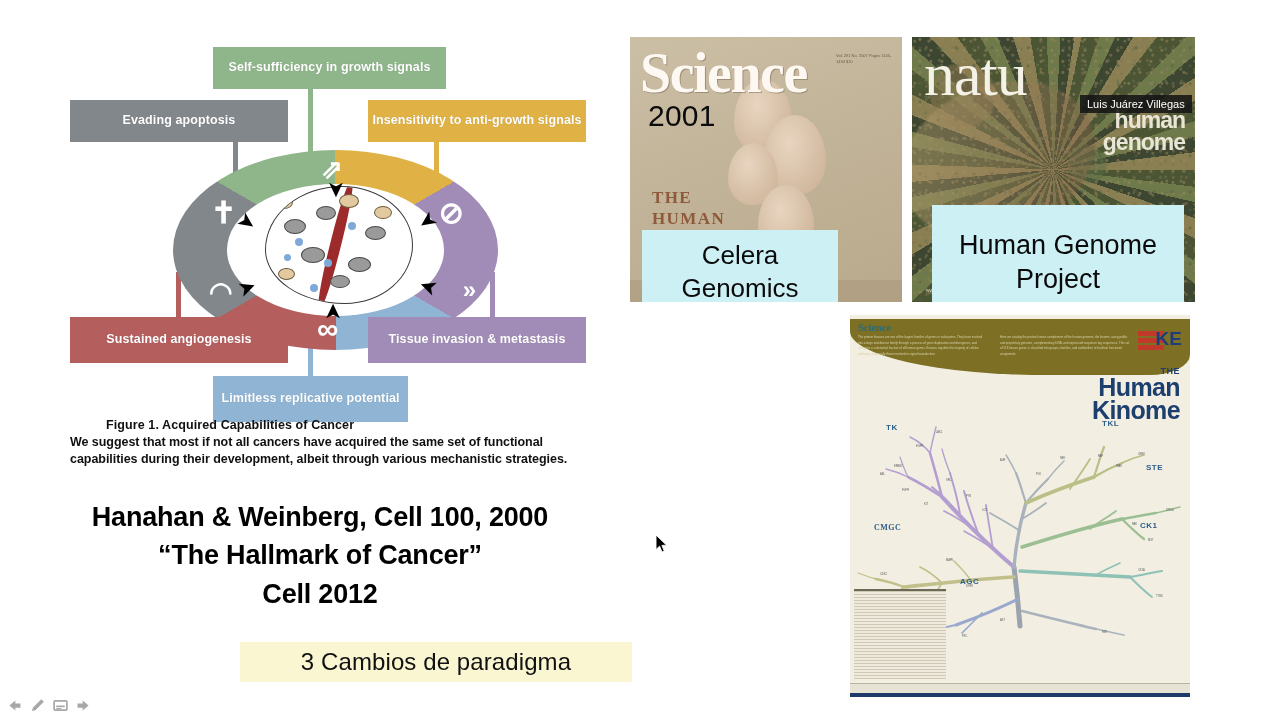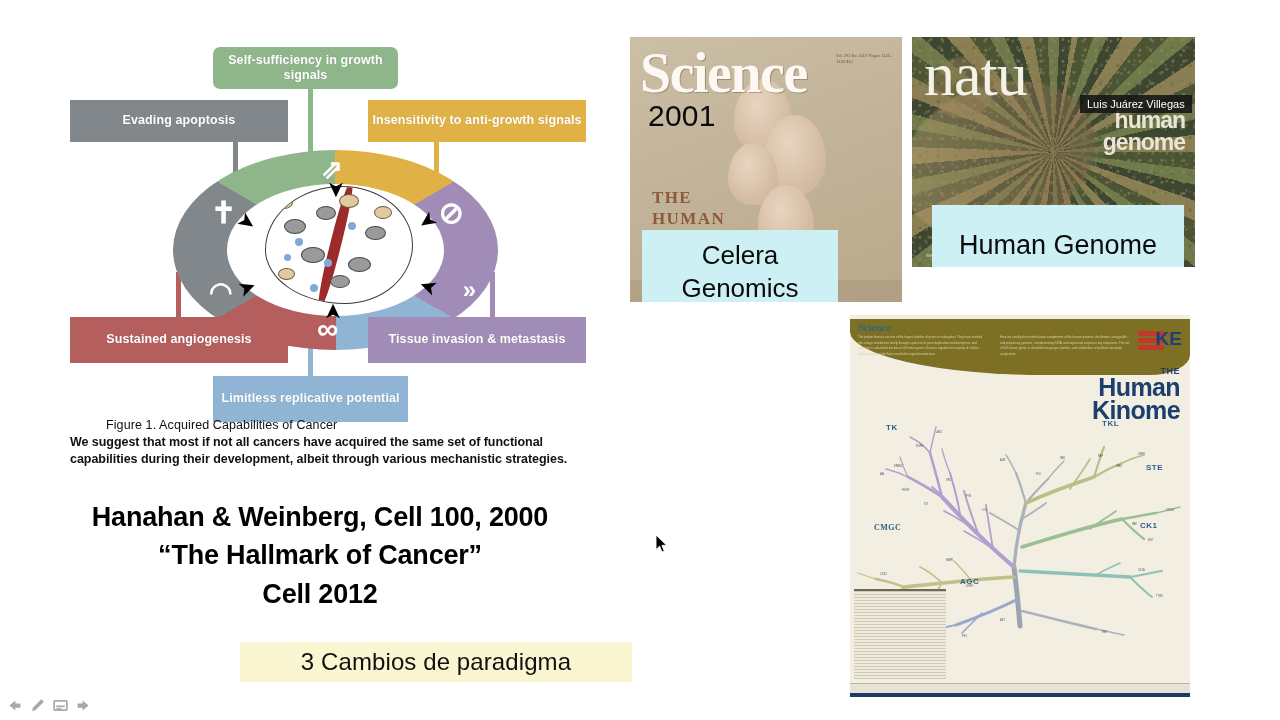--- a/index.html
+++ b/index.html
@@ -12,21 +12,21 @@
   #hallmarks { position:absolute; left:58px; top:32px; width:540px; height:395px; }
 
   .hbox {
     position:absolute; color:#fff; text-align:center;
     font-weight:bold; font-size:12.5px; line-height:1.22;
     letter-spacing:.1px;
     display:flex; align-items:center; justify-content:center;
     padding:3px 4px;
     text-shadow:0 0 1px rgba(0,0,0,.18);
   }
-  #box-self  { left:155px; top:15px;  width:185px; height:42px;  background:#8fb58b;border-radius:7px; }
+  #box-self  { left:155px; top:15px;  width:233px; height:42px;  background:#8fb58b; }
   #box-evade { left:12px;  top:68px;  width:218px; height:42px;  background:#82878c; }
   #box-insen { left:310px; top:68px;  width:218px; height:42px;  background:#e0b144; }
   #box-angio { left:12px;  top:285px; width:218px; height:46px;  background:#b55e5e; }
   #box-tissue{ left:310px; top:285px; width:218px; height:46px;  background:#a08cb6; }
   #box-limit { left:155px; top:344px; width:195px; height:46px;  background:#8fb4d4; }
 
   .hstem { position:absolute; }
   #stem-self   { left:250px; top:57px;  width:5px;  height:115px; background:#8fb58b; }
   #stem-evade  { left:175px; top:110px; width:5px;  height:62px;  background:#82878c; }
   #stem-insen  { left:376px; top:110px; width:5px;  height:62px;  background:#e0b144; }
@@ -90,21 +90,21 @@
   #ar-bl   { left:66px;  top:128px; transform:rotate(-20deg); }
   #ar-bot  { left:152px; top:152px; transform:rotate(-90deg); }
   #ar-tr   { right:62px; top:62px;  transform:rotate(145deg); }
   #ar-br   { right:62px; top:128px; transform:rotate(200deg); }
 
   
   #fig-caption {
     position:absolute; left:70px; top:418px; width:520px;
     font-family:"Liberation Sans", sans-serif; color:#111;
   }
-  #fig-caption .t1 { font-size:12.5px; font-weight:normal; letter-spacing:.1px; margin-bottom:2px;padding-left:36px; }
+  #fig-caption .t1 { font-size:12.5px; font-weight:bold; letter-spacing:.1px; margin-bottom:2px;padding-left:36px; }
   #fig-caption .t2 { font-size:12.5px; font-weight:bold; line-height:1.32; letter-spacing:-.05px; }
 
   
   #headline {
     position:absolute; left:20px; top:498px; width:600px;
     text-align:center; color:#000000;
     font-size:27px; font-weight:bold; line-height:1.42;
     letter-spacing:-.2px;
   }
   #para-box {
@@ -153,21 +153,21 @@
   #sci-footer-txt {
     position:absolute; left:26px; bottom:5px; font-size:5px; color:#5d5140;
   }
   #celera-box {
     position:absolute; left:12px; top:193px; width:196px; height:84px;
     background:#cdf0f5; color:#0a0a0a; font-size:26px; line-height:1.28;
     display:flex; align-items:center; justify-content:center; text-align:center;
   }
 
   #cover-nature {
-    position:absolute; left:912px; top:37px; width:283px; height:230px;
+    position:absolute; left:912px; top:37px; width:283px; height:265px;
     background:
       radial-gradient(circle at 18% 22%, rgba(140,120,80,.55) 0 10%, transparent 11%),
       radial-gradient(circle at 62% 48%, rgba(90,110,70,.5) 0 8%, transparent 9%),
       repeating-conic-gradient(from 12deg, #4b5534 0deg 7deg, #6f7a4a 7deg 13deg, #3c4630 13deg 19deg, #8a7f52 19deg 26deg),
       #4a5436;
     overflow:hidden;
   }
   #nat-grain { position:absolute; inset:0; opacity:.55;
     background-image:
       radial-gradient(circle at 20% 30%, #8d7f55 1px, transparent 2px),

